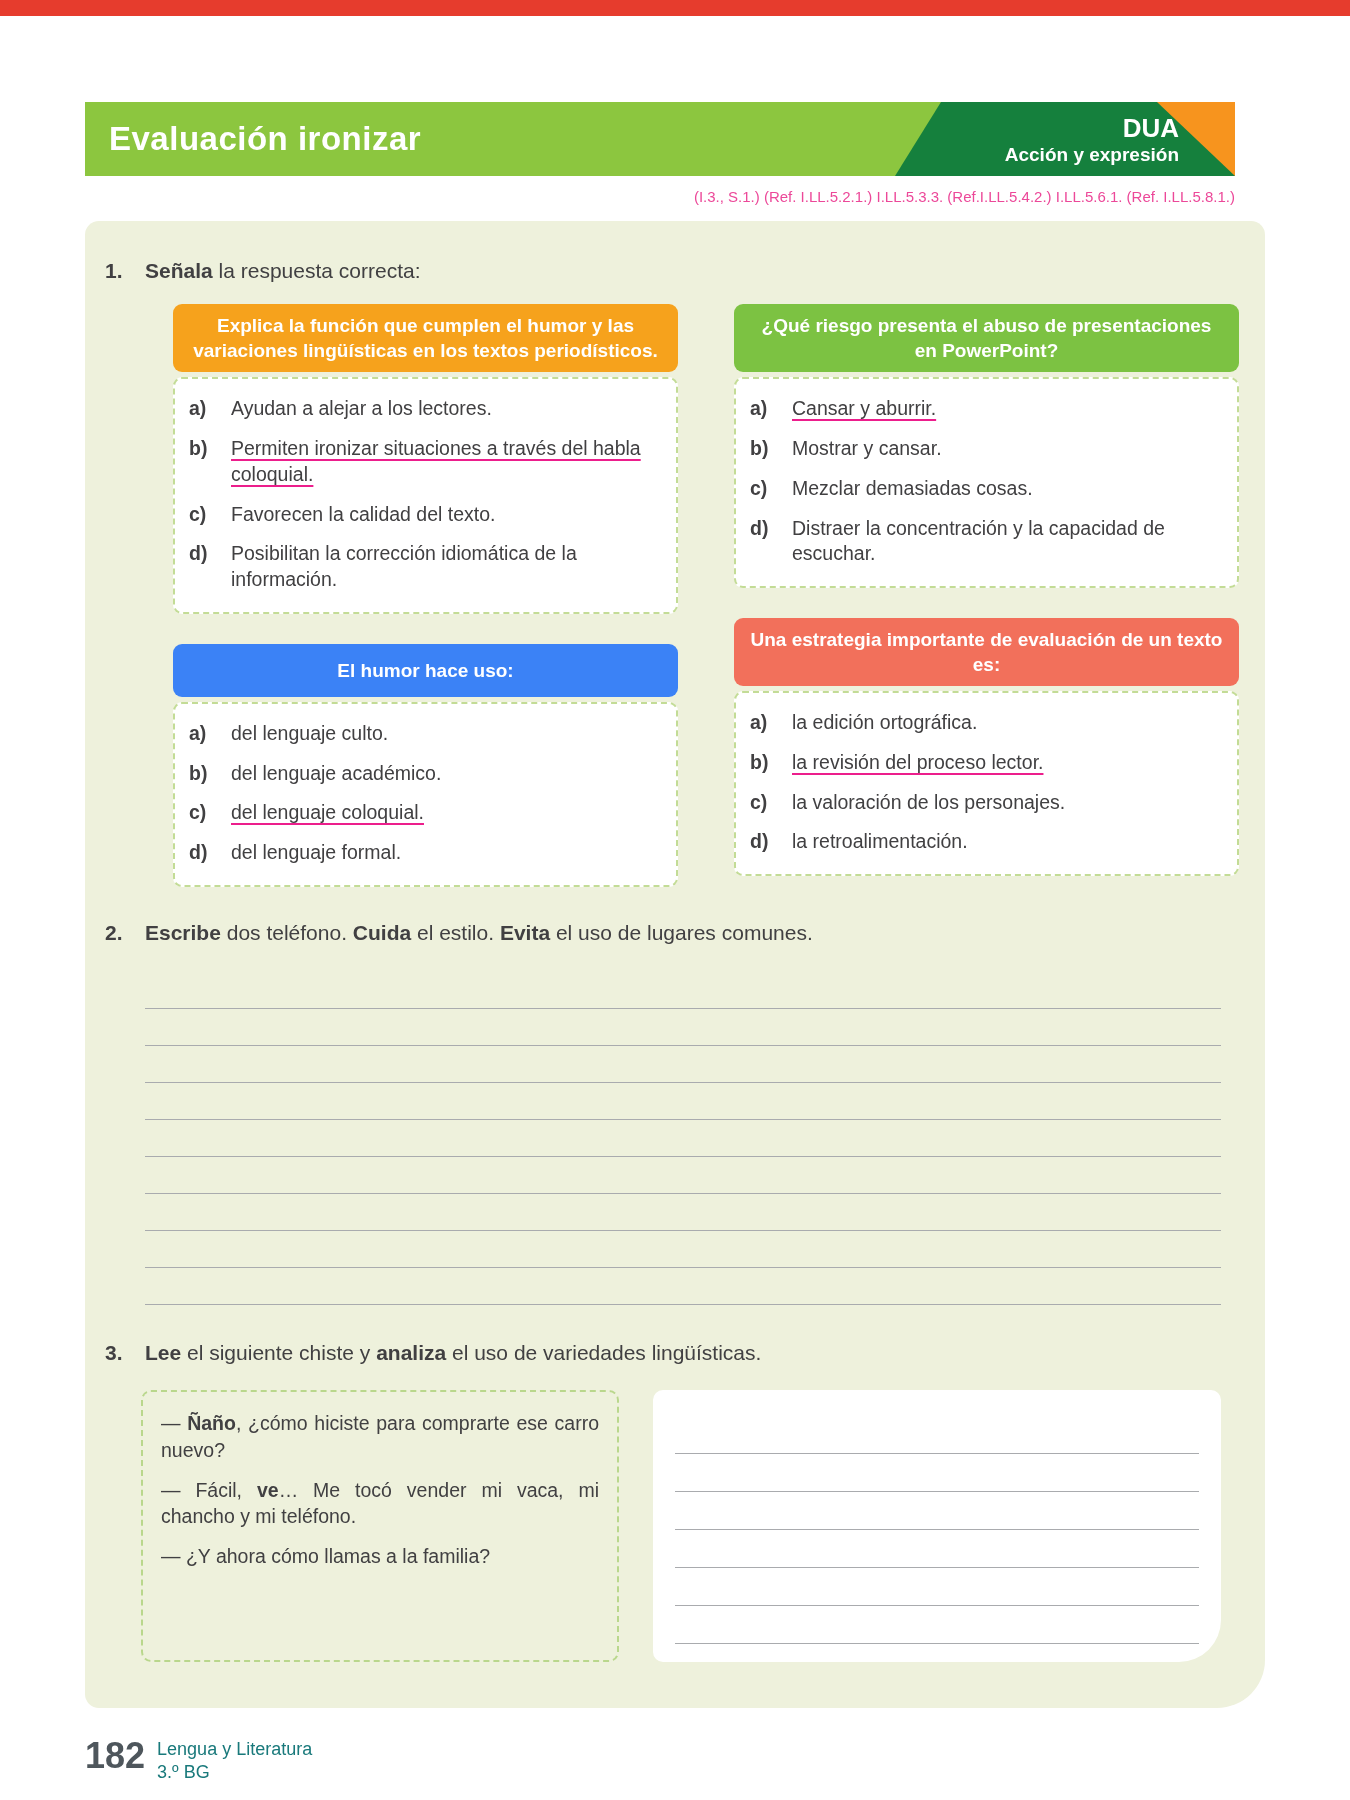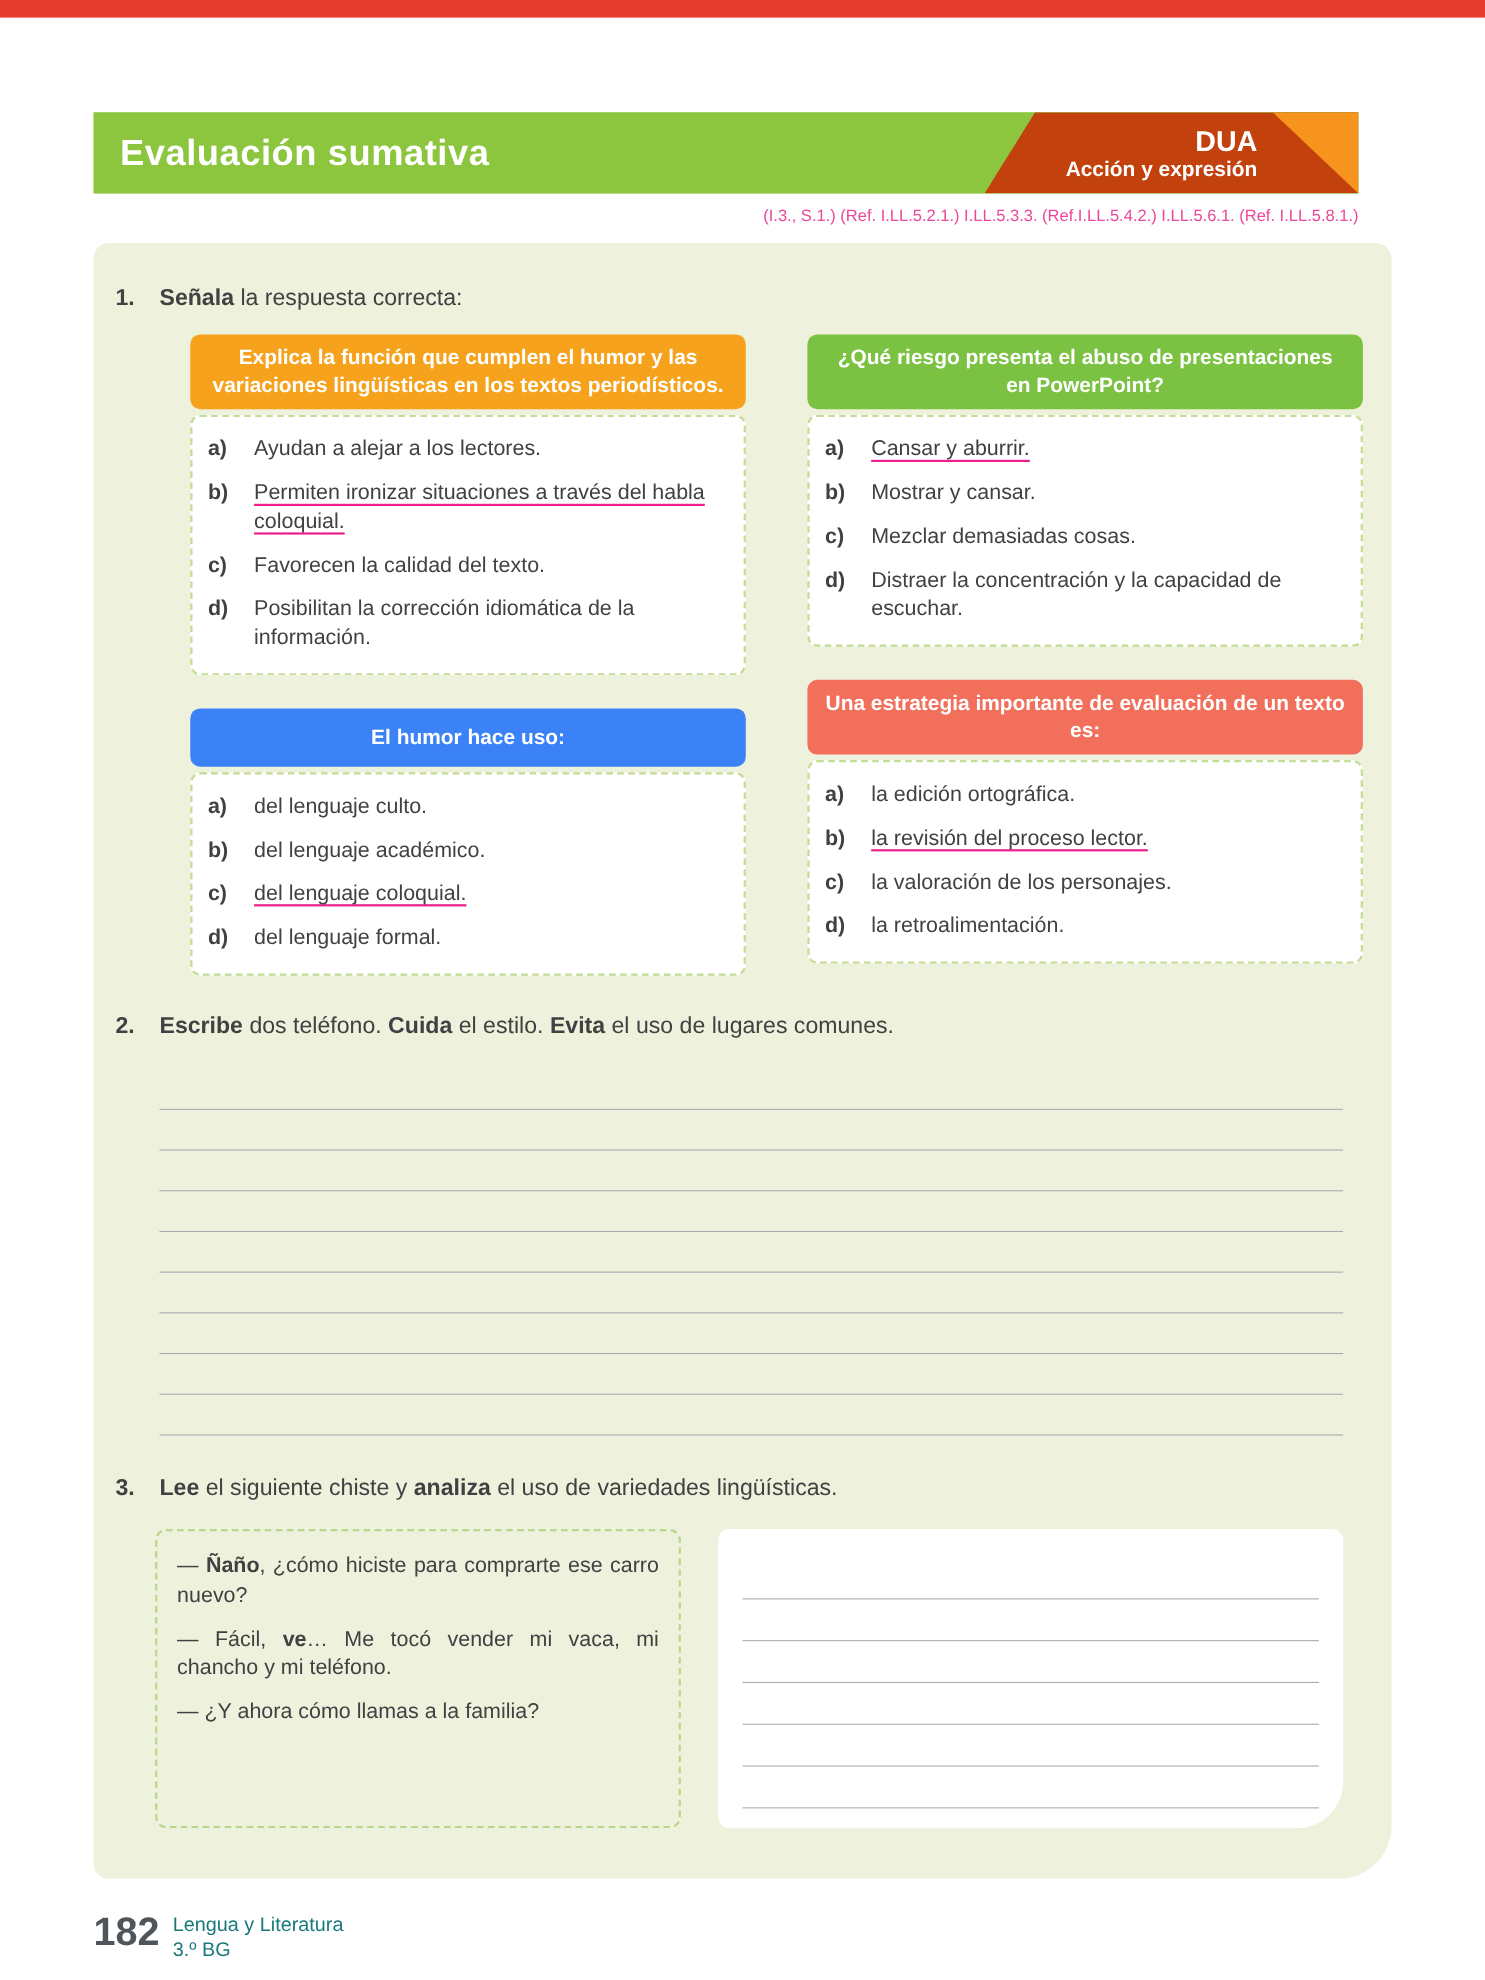--- a/index.html
+++ b/index.html
@@ -4,24 +4,24 @@
 <style>
   * { margin:0; padding:0; box-sizing:border-box; }
   body { width:1350px; min-height:1800px; background:#ffffff;
          font-family:"Liberation Sans","DejaVu Sans",sans-serif; color:#414042; }
 
   .topbar { height:16px; width:100%; background:#e63c2d; }
 
   .header { margin:86px 0 0 85px; width:1150px; height:74px; position:relative; background:#8cc63f; }
   .header-title { position:absolute; left:24px; top:0; height:74px; line-height:74px;
                   color:#fff; font-size:33px; font-weight:bold; letter-spacing:.5px; }
-  .dua { position:absolute; top:0; right:0; width:340px; height:100%; background:#c2410c;
+  .dua { position:absolute; top:0; right:0; width:340px; height:100%; background:#15803d;
          clip-path:polygon(46px 0,100% 0,100% 100%,0 100%);
          display:flex; flex-direction:column; justify-content:center; align-items:flex-end;
-         padding-right:92px; color:#fff; }
+         padding-right:56px; color:#fff; }
   .dua-title { font-size:26px; font-weight:bold; }
   .dua-sub { font-size:19px; font-weight:bold; }
   .corner { position:absolute; top:0; right:0; width:78px; height:100%; background:#f7941e;
             clip-path:polygon(0 0,100% 0,100% 100%); }
 
   .standards { width:1150px; margin:12px 0 0 85px; text-align:right;
                color:#ec4899; font-size:15px; }
 
   .content { margin:16px 0 0 85px; width:1180px; background:#eef1dc;
              border-radius:14px 14px 48px 14px; padding:36px 0 46px; }
@@ -63,21 +63,21 @@
   .footer { margin:28px 0 0 85px; display:flex; align-items:flex-start; gap:12px; padding-bottom:30px; }
   .pagenum { font-size:36px; font-weight:bold; color:#4e565c; line-height:1.1; }
   .footlabel { font-size:18px; color:#19797b; line-height:1.25; padding-top:2px; }
 </style>
 </head>
 <body>
 
 <div class="topbar"></div>
 
 <div class="header">
-  <div class="header-title">Evaluación sumativa</div>
+  <div class="header-title">Evaluación ironizar</div>
   <div class="dua">
     <div class="dua-title">DUA</div>
     <div class="dua-sub">Acción y expresión</div>
   </div>
   <div class="corner"></div>
 </div>
 
 <div class="standards">(I.3., S.1.) (Ref. I.LL.5.2.1.) I.LL.5.3.3. (Ref.I.LL.5.4.2.) I.LL.5.6.1. (Ref. I.LL.5.8.1.)</div>
 
 <div class="content">

